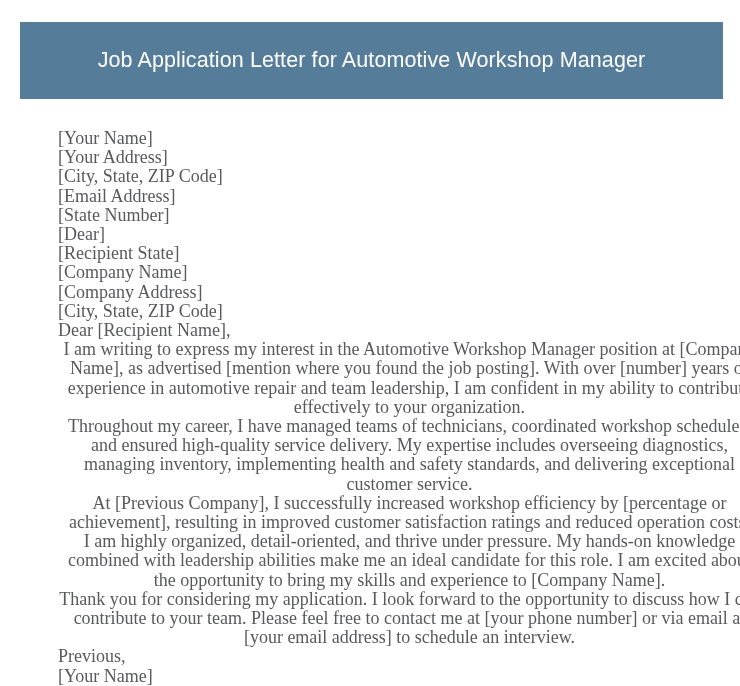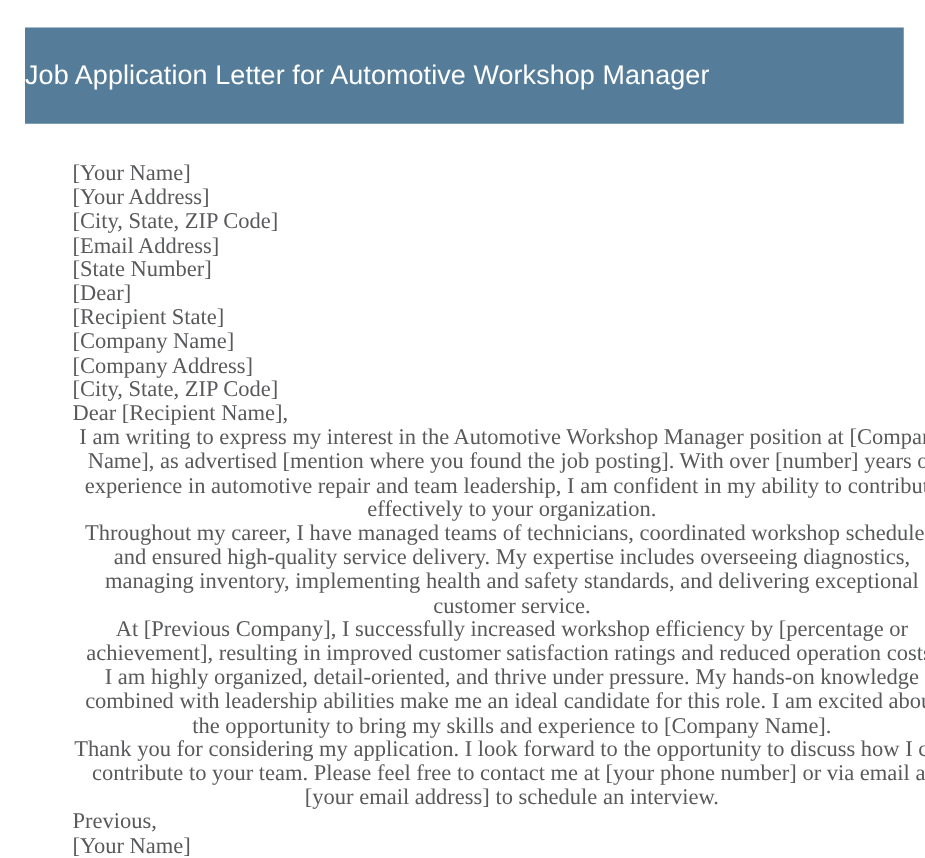--- a/index.html
+++ b/index.html
@@ -25,20 +25,21 @@
   
   .doc-header {
     position: absolute;
     left: 20px;
     top: 22px;
     width: 703px;
     height: 77px;
     background: #557d9a;
     display: flex;
     align-items: center;
+    justify-content: center;
     box-sizing: border-box;
   }
   .doc-title {
     color: #ffffff;
     font-family: "Liberation Sans", sans-serif;
     font-size: 21.5px;
     font-weight: 400;
     line-height: 1.2;
     letter-spacing: 0.1px;
     text-align: center;

